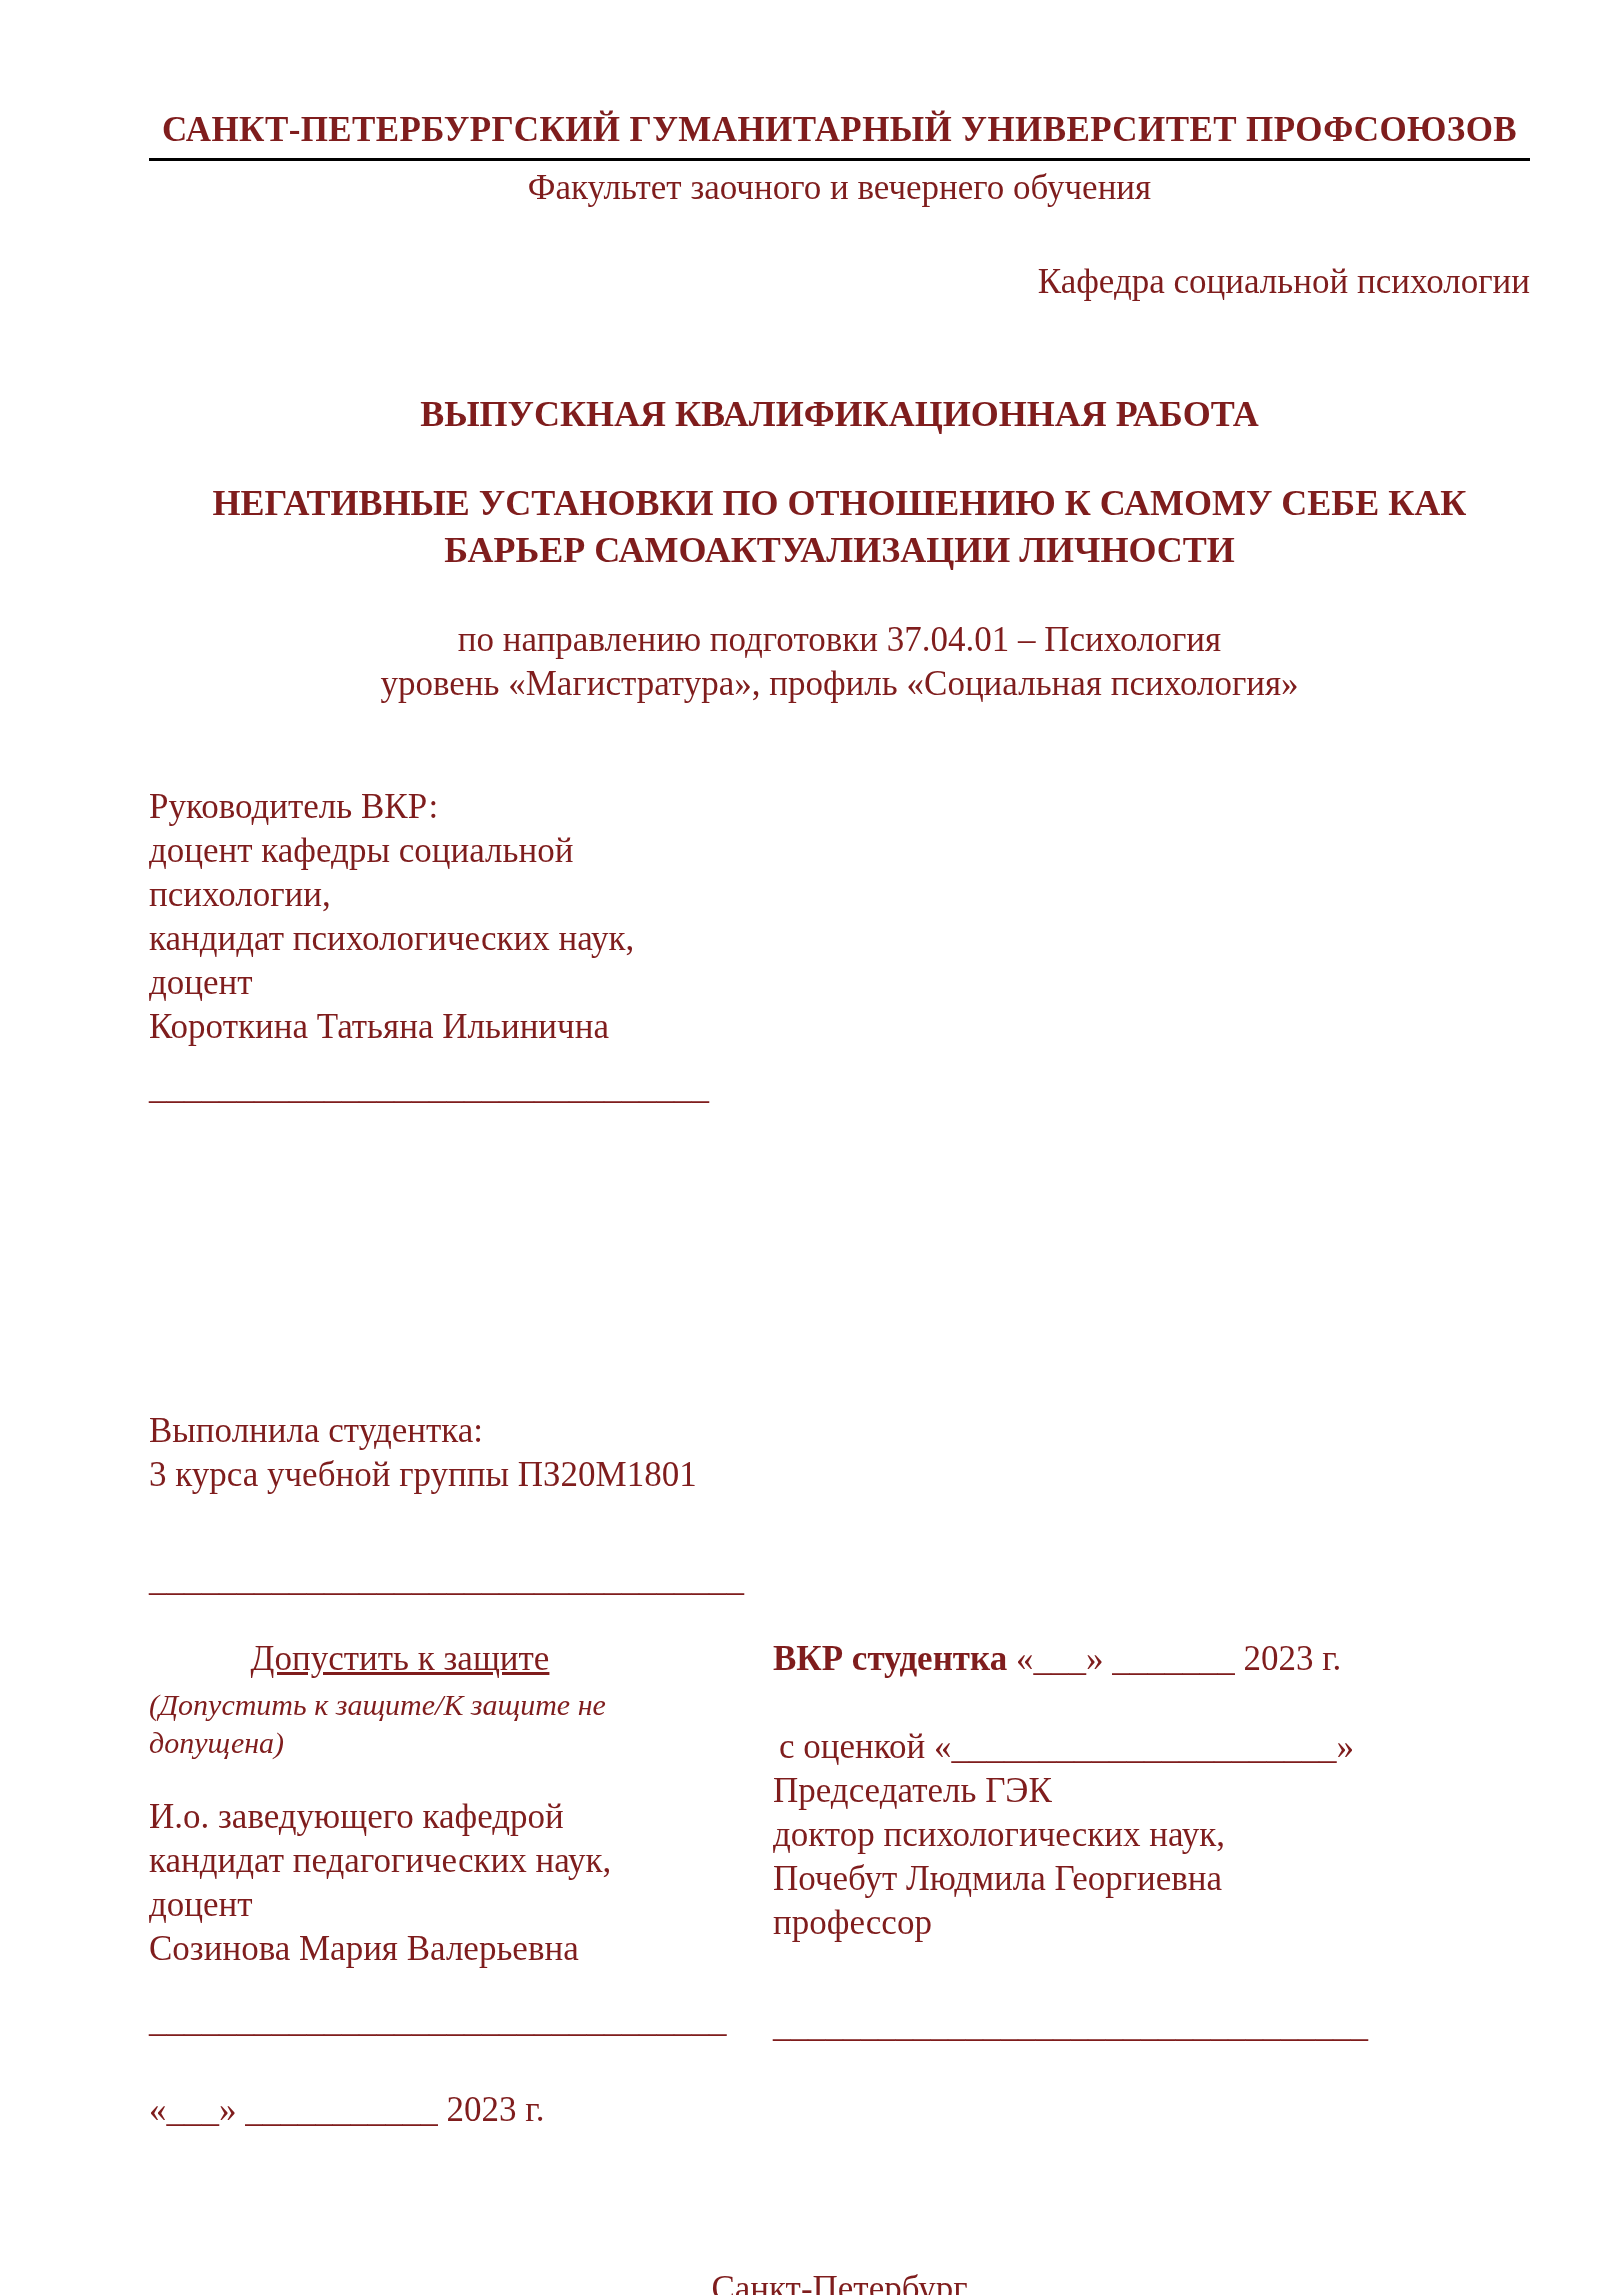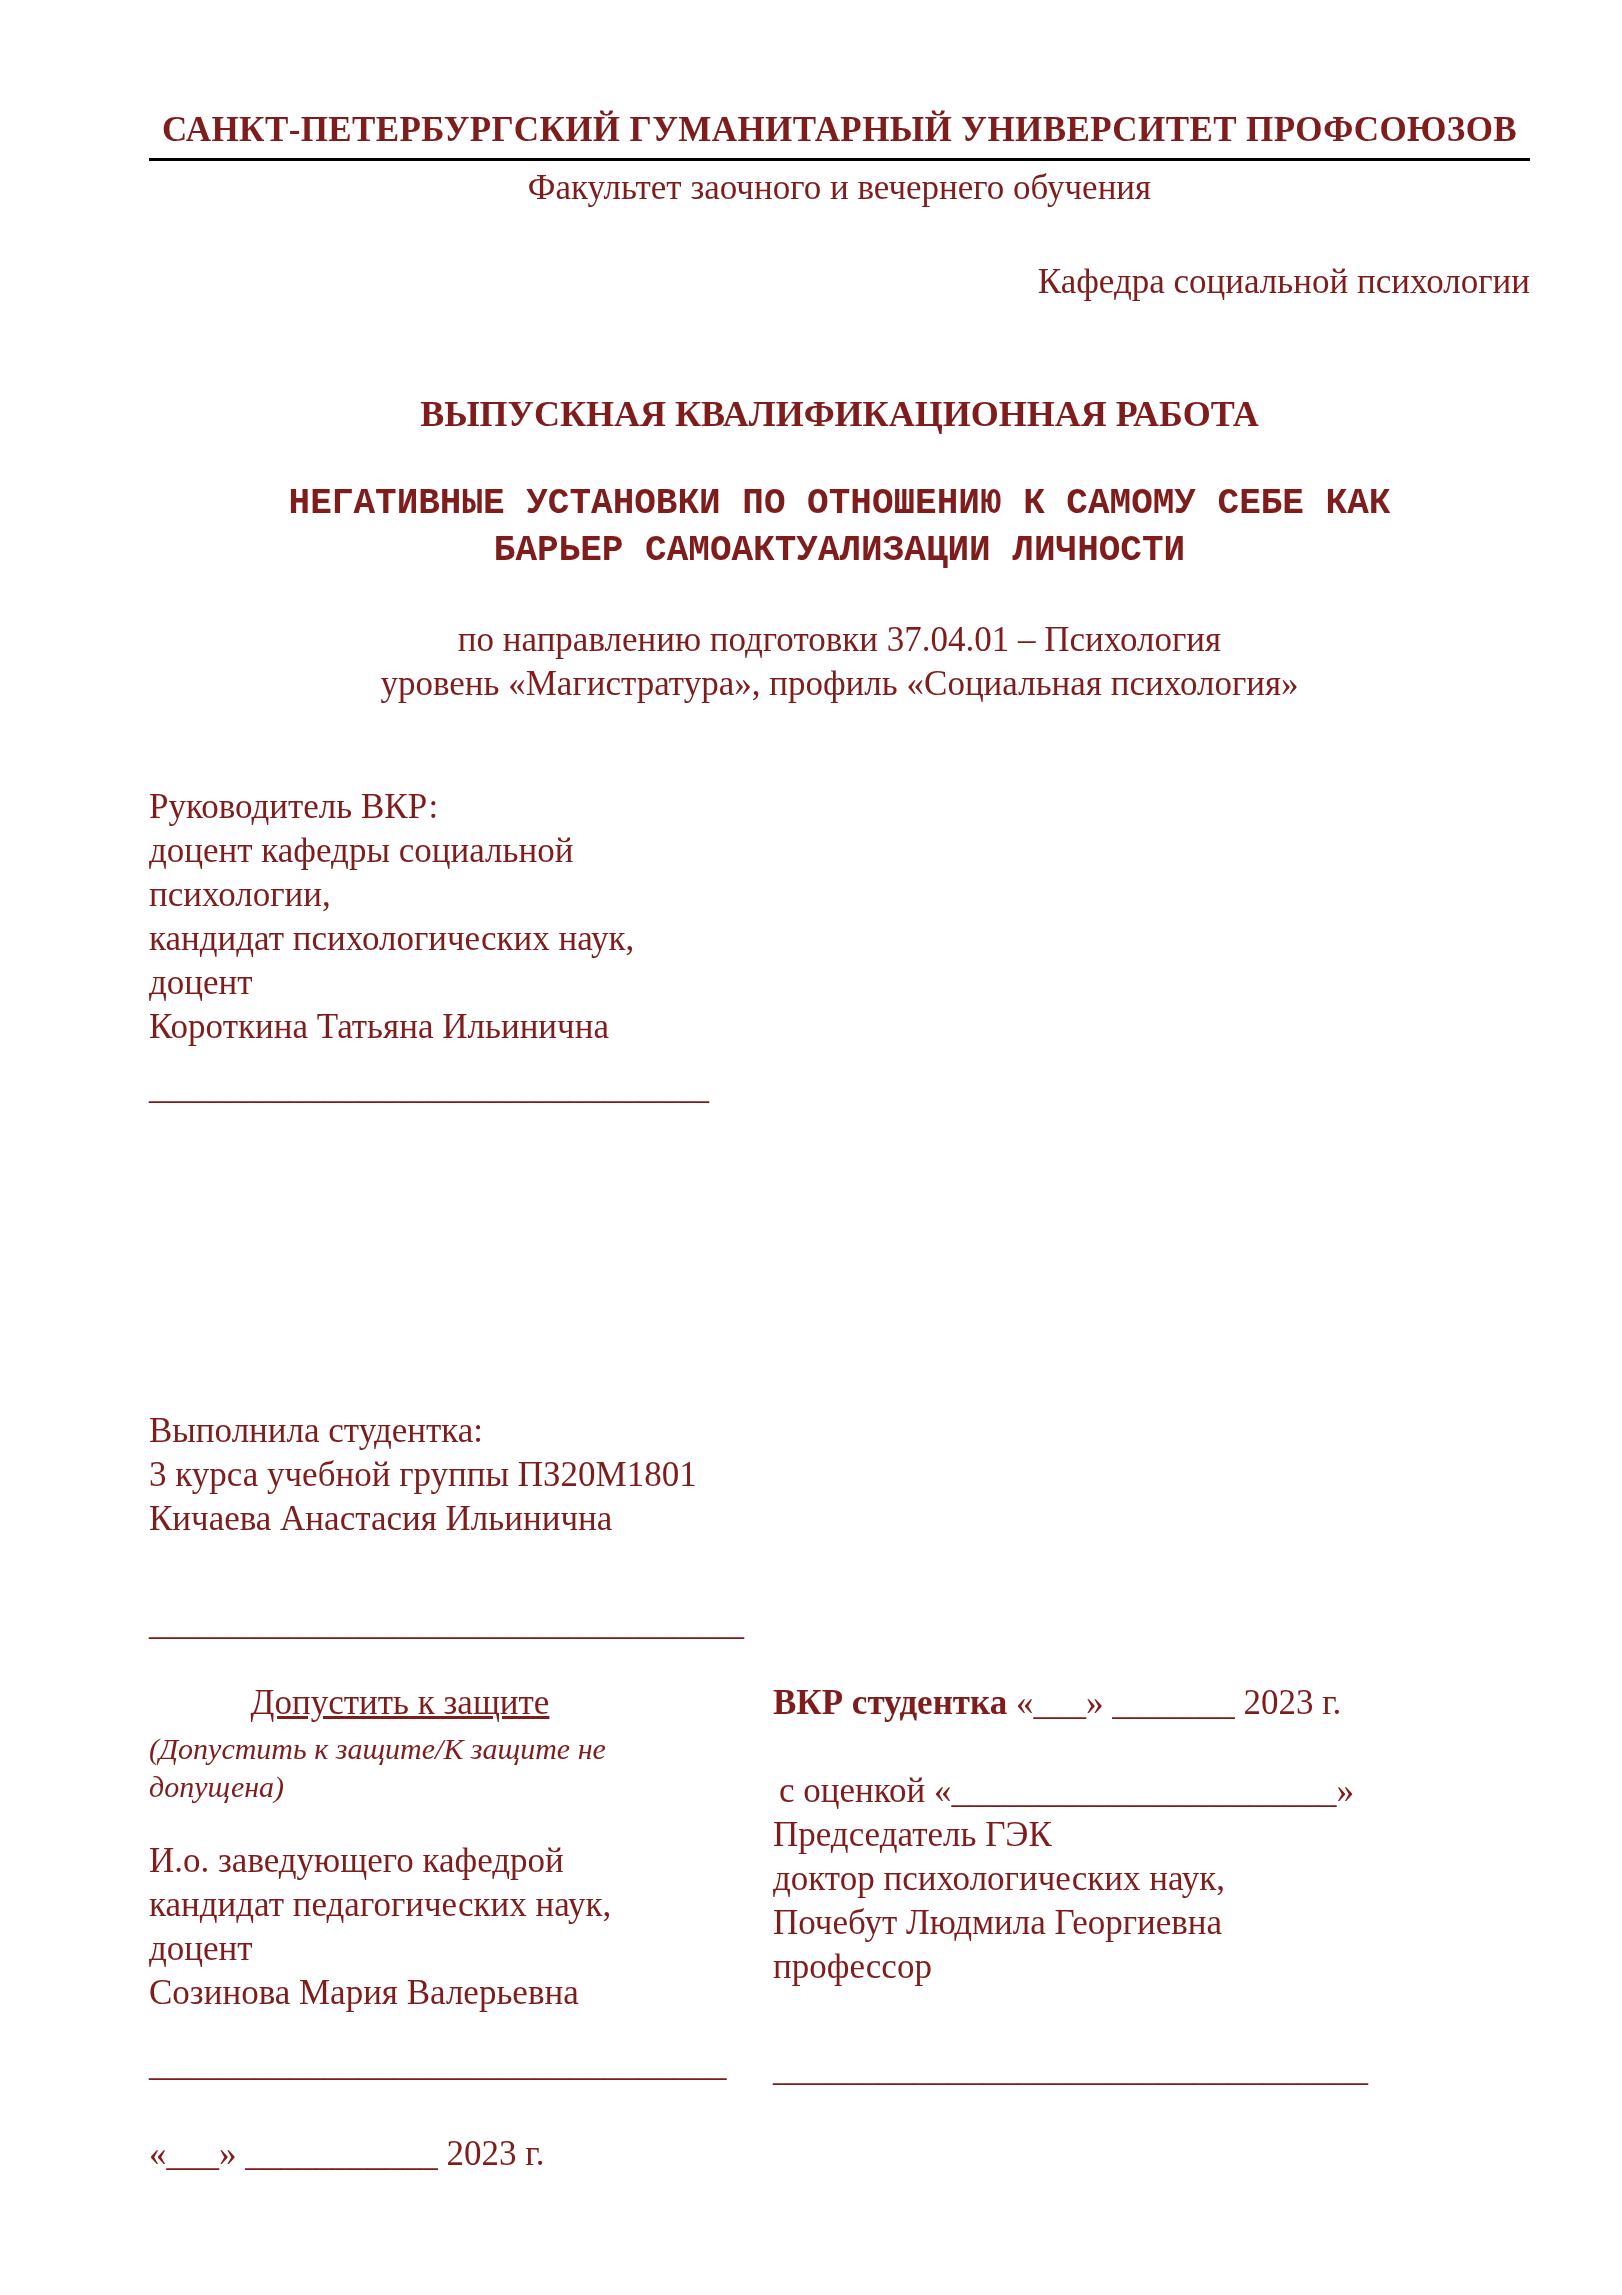--- a/index.html
+++ b/index.html
@@ -43,21 +43,21 @@
     font-size: 36px;
     margin-top: 88px;
   }
   .title {
     text-align: center;
     font-weight: bold;
     font-size: 36px;
     line-height: 47px;
     margin: 44px -49px 0 -49px;
   }
-  .title > div { white-space: nowrap; font-family: Liberation Mono, monospace; }
+  .title > div { white-space: nowrap; }
   .program {
     text-align: center;
     margin-top: 44px;
   }
   .cols {
     display: flex;
     align-items: flex-start;
   }
   .rowA { margin-top: 79px; flex-direction: column; }
   .rowB { margin-top: 36px; }
@@ -118,21 +118,20 @@
       <div>доцент кафедры социальной</div>
       <div>психологии,</div>
       <div>кандидат психологических наук,</div>
       <div>доцент</div>
       <div>Короткина Татьяна Ильинична</div>
       <div class="sig sig-a">________________________________</div>
     </div>
     <div class="col-right">
       <div>Выполнила студентка:</div>
       <div>3 курса учебной группы ПЗ20М1801</div>
-      <div>Кичаева Анастасия Ильинична</div>
       <div class="sig sig-b">__________________________________</div>
     </div>
   </div>
 
   <div class="cols rowB">
     <div class="col-left">
       <div class="admit-head">Допустить к защите</div>
       <div class="admit-note">(Допустить к защите/К защите не допущена)</div>
       <div class="admit-lines">
         <div>И.о. заведующего кафедрой</div>

